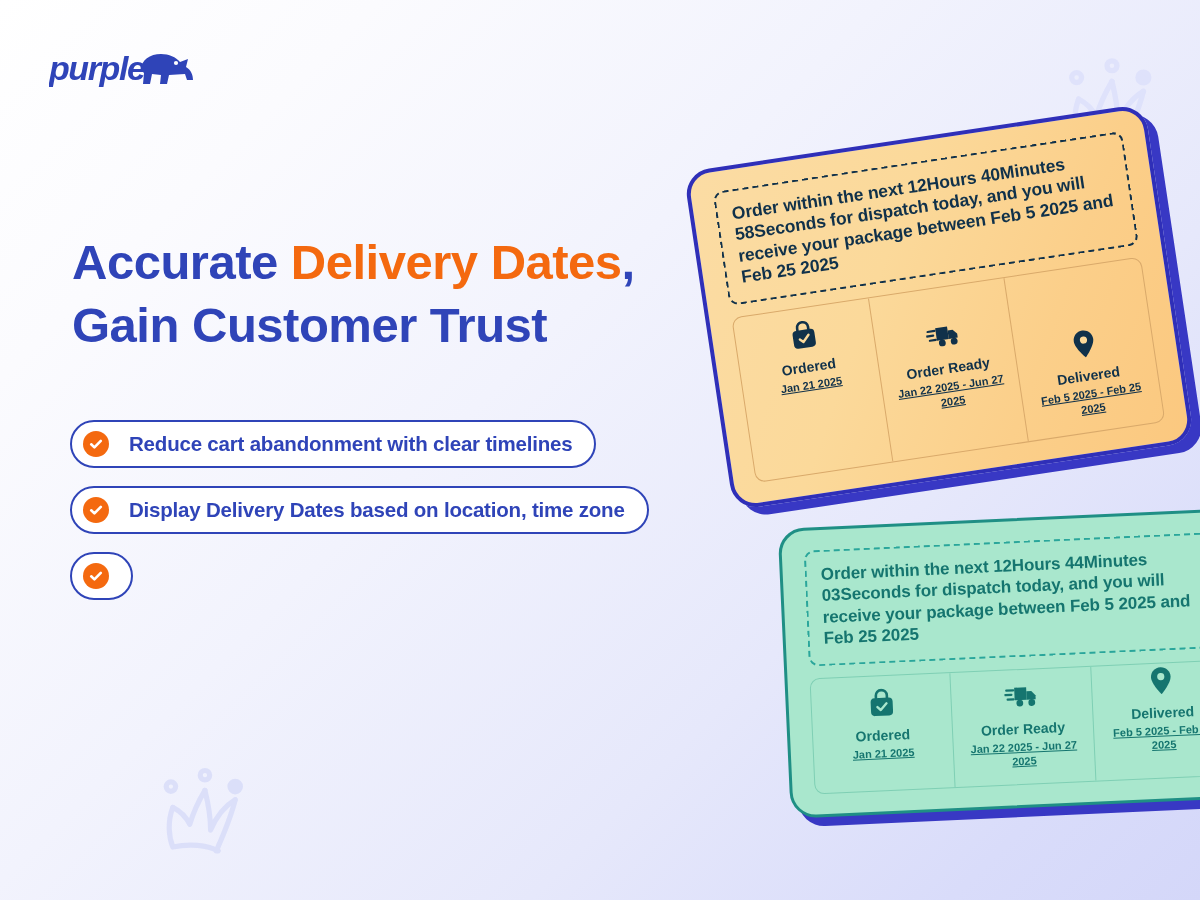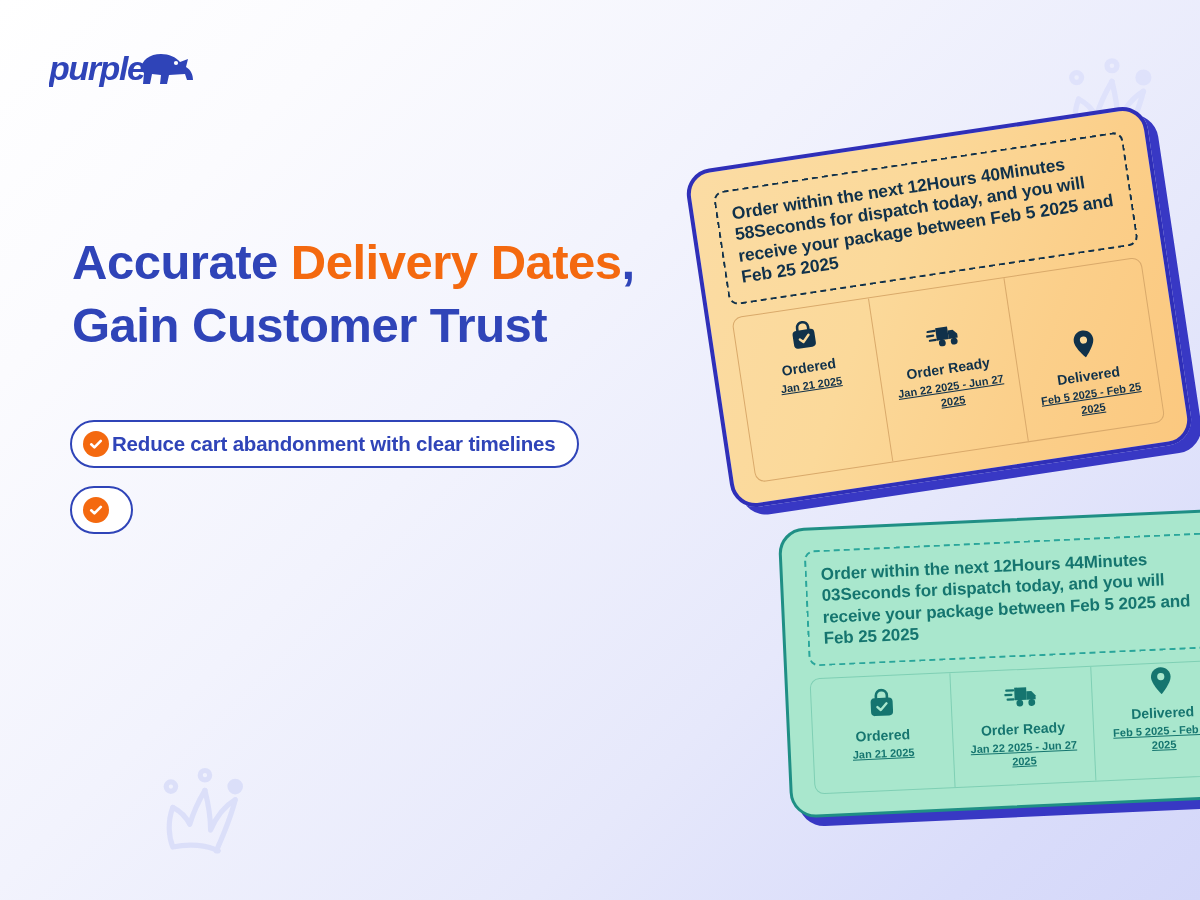--- a/index.html
+++ b/index.html
@@ -60,21 +60,21 @@
 
   .pills {
     position: absolute;
     top: 420px;
     left: 70px;
     width: 720px;
   }
   .pill {
     display: inline-flex;
     align-items: center;
-    gap: 3px;
+    gap: 20px;
     background: #ffffff;
     border: 2.5px solid #2f44b8;
     border-radius: 40px;
     padding: 9px 22px 9px 11px;
     margin-bottom: 18px;
     white-space: nowrap;
   }
   .pill-row { display: block; }
   .pill-check {
     flex: 0 0 auto;
@@ -227,20 +227,30 @@
     <div class="pill">
       <span class="pill-check">
         <svg width="16" height="16" viewBox="0 0 16 16" fill="none" stroke="#ffffff" stroke-width="2.6" stroke-linecap="round" stroke-linejoin="round">
           <path d="M3.2 8.3 L6.4 11.4 L12.8 4.9"></path>
         </svg>
       </span>
       <span class="pill-label">Reduce cart abandonment with clear timelines</span>
     </div>
   </div>
 
+  <div class="pill-row">
+    <div class="pill">
+      <span class="pill-check">
+        <svg width="16" height="16" viewBox="0 0 16 16" fill="none" stroke="#ffffff" stroke-width="2.6" stroke-linecap="round" stroke-linejoin="round">
+          <path d="M3.2 8.3 L6.4 11.4 L12.8 4.9"></path>
+        </svg>
+      </span>
+      <span class="pill-label">Display Delivery Dates based on location, time zone</span>
+    </div>
+  </div>
 
   <div class="pill-row">
     <div class="pill">
       <span class="pill-check">
         <svg width="16" height="16" viewBox="0 0 16 16" fill="none" stroke="#ffffff" stroke-width="2.6" stroke-linecap="round" stroke-linejoin="round">
           <path d="M3.2 8.3 L6.4 11.4 L12.8 4.9"></path>
         </svg>
       </span>
     </div>
   </div>

